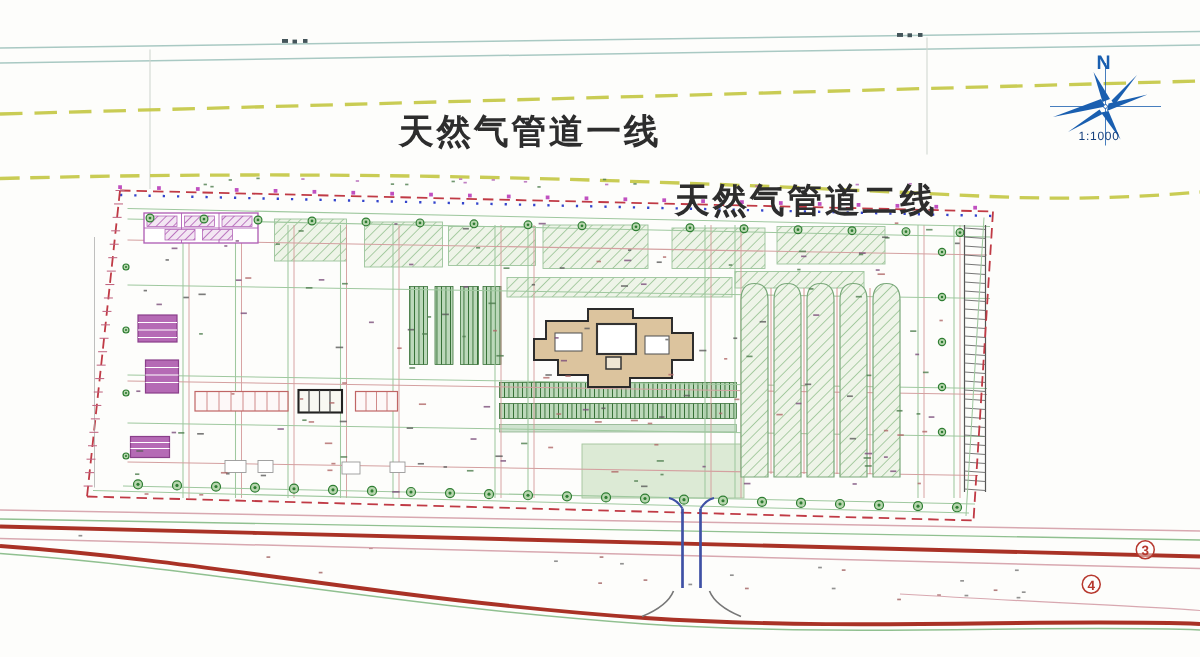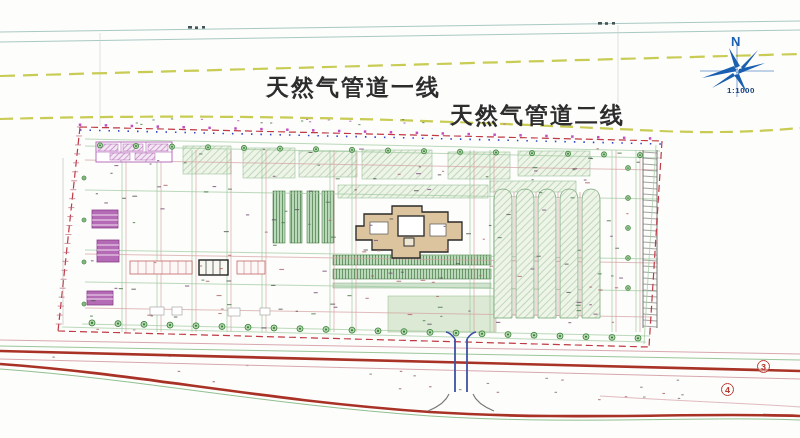--- a/index.html
+++ b/index.html
@@ -7,22 +7,22 @@
     position:relative;width:800px;height:438px;background:#fdfdfb;overflow:hidden;
     font-family:"Liberation Sans",sans-serif;
   }
   .stage svg{position:absolute;left:0;top:0;}
   .cn-label{
     position:absolute;font-family:"Liberation Serif",serif;font-weight:600;
     color:#2d2d2d;letter-spacing:2px;font-size:23px;white-space:nowrap;z-index:5;text-align:center;
   }
   .compass-n{position:absolute;color:#1a5fb0;font-weight:bold;font-size:13px;z-index:5;
     font-family:"Liberation Sans",sans-serif;}
-  .compass-scale{position:absolute;color:#16407e;font-weight:bold;font-size:8px;
-    letter-spacing:.5px;z-index:5;width:36px;text-align:right;}
+  .compass-scale{position:absolute;color:#16407e;font-weight:normal;font-size:8px;
+    letter-spacing:.5px;z-index:5;width:36px;text-align:left;}
   .marker{
     position:absolute;width:13px;height:13px;border:1.5px solid #b7382e;border-radius:50%;
     color:#b7382e;font-size:9px;font-weight:bold;line-height:12px;text-align:center;
     background:rgba(255,255,255,.45);z-index:6;box-sizing:border-box;
   }
 </style>
 </head>
 <body>
 
 <div class="stage">
@@ -601,18 +601,18 @@
         <path d="M729,48 L735,68 L740,66 Z"></path>
         <path d="M747,93 L739,74 L734,75 Z"></path>
         <path d="M712,88 L733,73 L735,76 Z"></path>
         <path d="M758,50 L741,67 L743,70 Z"></path>
         <circle cx="737" cy="71" r="1.3" fill="#ffffff" stroke="#1a5fb0" stroke-width=".6"></circle>
       </g>
     </g>
   </svg>
 
   <div class="cn-label" style="left:266px;top:72px">天然气管道一线</div>
-  <div class="cn-label" style="left:450px;top:100px">天然气管道二线</div>
+  <div class="cn-label" style="left:450px;top:118px">天然气管道二线</div>
   <div class="compass-n" style="left:731px;top:34px">N</div>
   <div class="compass-scale" style="left:719px;top:86px">1:1000</div>
   <div class="marker" style="left:757px;top:360px">3</div>
   <div class="marker" style="left:721px;top:383px">4</div>
 </div>
 
 </body></html>

